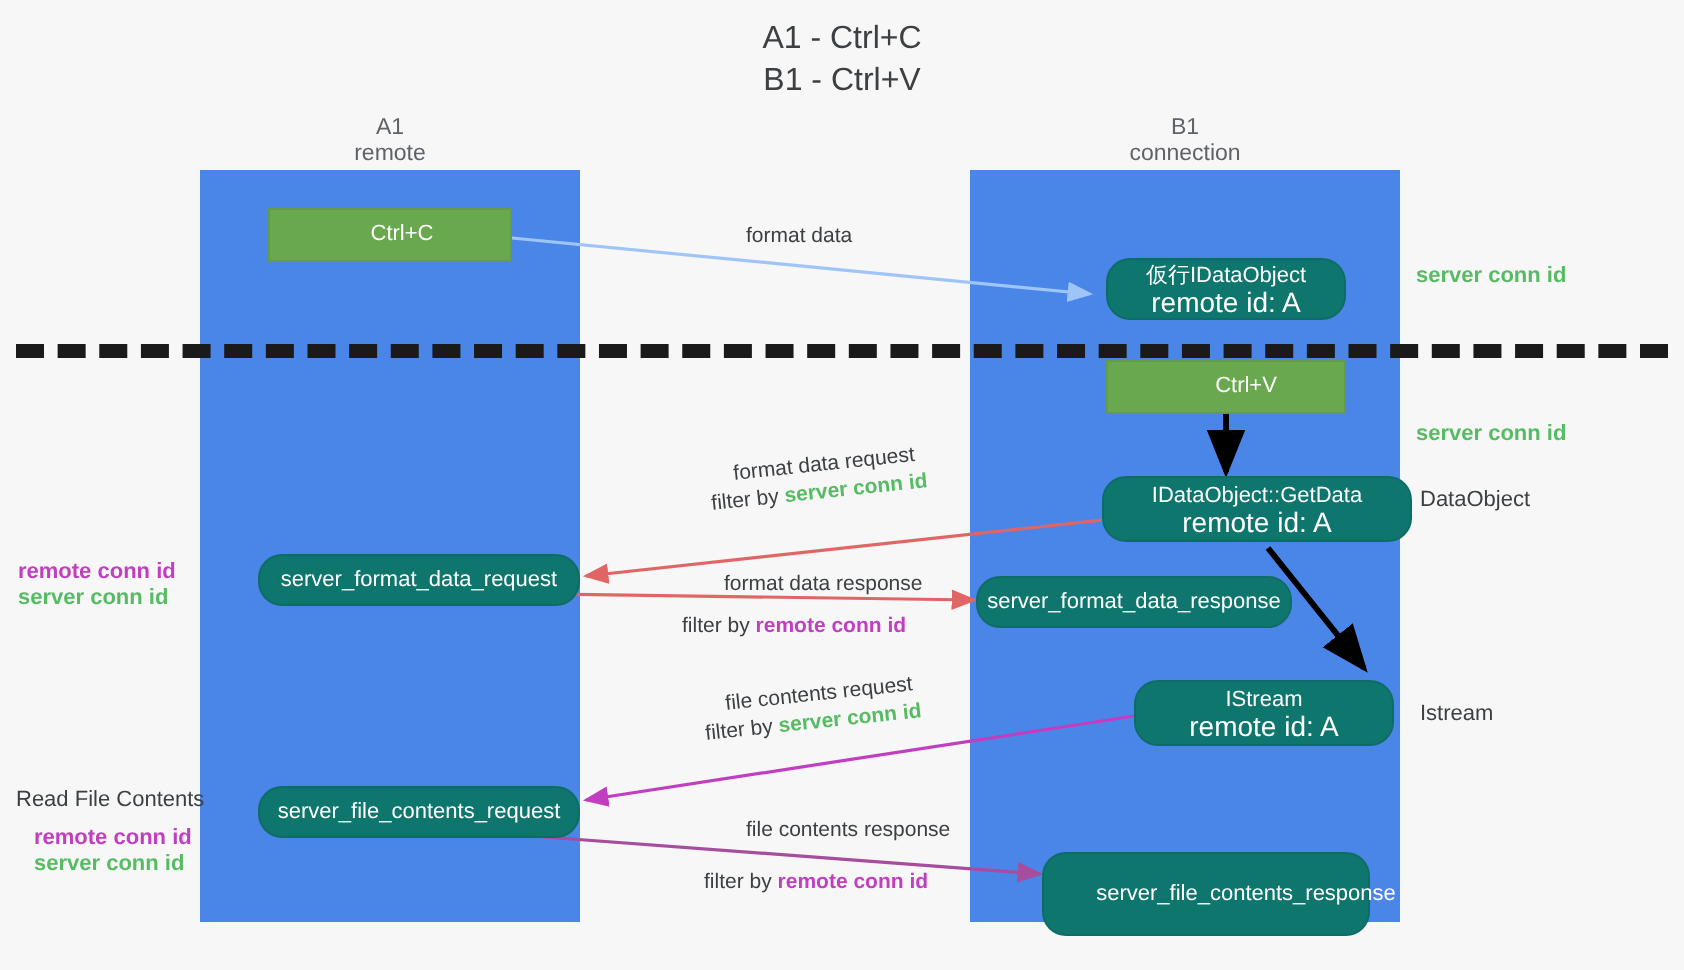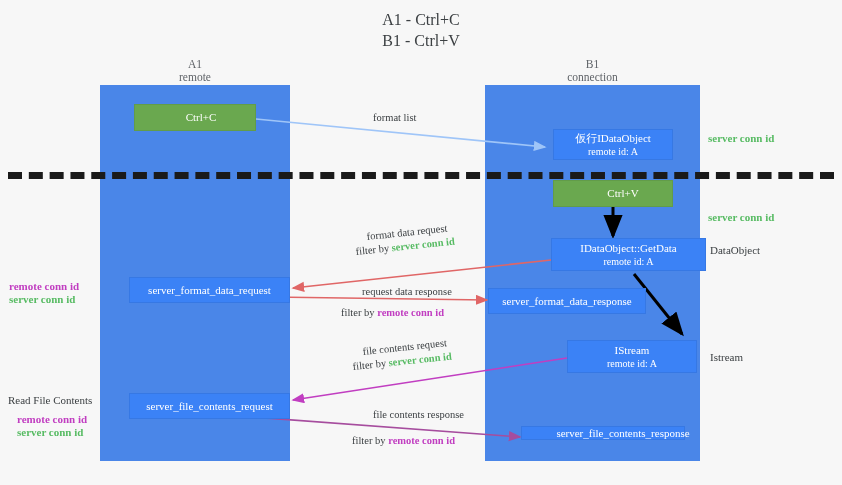--- a/index.html
+++ b/index.html
@@ -2,21 +2,21 @@
 <html><head>
 <meta charset="utf-8">
 <style>
   html,body{margin:0;padding:0;}
   body{
     width:842px;height:485px;position:relative;overflow:hidden;
     background:#f7f7f7;
     font-family:"Liberation Sans","DejaVu Sans",sans-serif;
     color:#3c4043;
   }
-  #stage{position:absolute;inset:0;font-family:Liberation Serif, serif;}
+  #stage{position:absolute;inset:0;}
   .abs{position:absolute;}
 
   
   .title{
     left:0;right:0;top:9px;text-align:center;
     font-size:16px;line-height:21px;color:#3c4043;
     white-space:pre-line;
   }
 
   
@@ -39,22 +39,22 @@
   
   .node{
     box-sizing:border-box;
     display:flex;flex-direction:column;align-items:center;justify-content:center;
     color:#ffffff;text-align:center;
     font-size:11px;line-height:13px;
     border:1px solid rgba(0,0,0,.07);
   }
   .node.green{background:#6aa84f;}
   .node.green2{background:#6aa84f;padding-left:20px;}
-  .node.orange{background:#3b82f6;}
-  .node .l2{font-size:10px;}
+  .node.orange{background:#0f766e;border-radius:12px;}
+  .node .l2{font-size:14px;}
 
   
   .elabel{
     font-size:10.5px;line-height:14px;color:#3c4043;white-space:nowrap;
   }
   .elabel.rot{transform-origin:left top;}
   .green-t{color:#57bb63;font-weight:bold;}
   .magenta-t{color:#c13ec1;font-weight:bold;}
   .side-note{font-size:11px;line-height:14px;color:#3c4043;white-space:nowrap;}
   .side-green{color:#57bb63;font-weight:bold;font-size:11px;line-height:14px;white-space:nowrap;}
@@ -142,32 +142,32 @@
 
   <div class="abs node orange" style="left:567px;top:340px;width:130px;height:33px;">
     <span>IStream</span>
     <span class="l2">remote id: A</span>
   </div>
 
   <div class="abs node orange" style="left:129px;top:393px;width:161px;height:26px;align-items:center;">
     <span>server_file_contents_request</span>
   </div>
 
-  <div class="abs node orange" style="left:521px;top:426px;width:164px;height:14px;padding-left:40px;">
+  <div class="abs node orange" style="left:521px;top:426px;width:164px;height:42px;padding-left:40px;">
     <span>server_file_contents_response</span>
   </div>
 
-  <div class="abs elabel" style="left:373px;top:111px;">format list</div>
+  <div class="abs elabel" style="left:373px;top:111px;">format data</div>
 
   <div class="abs elabel rot" style="left:366px;top:230px;transform:rotate(-6deg);">format data request</div>
   <div class="abs elabel rot" style="left:355px;top:245px;transform:rotate(-6deg);">
     <span>filter by </span><span class="green-t">server conn id</span>
   </div>
 
-  <div class="abs elabel" style="left:362px;top:285px;">request data response</div>
+  <div class="abs elabel" style="left:362px;top:285px;">format data response</div>
   <div class="abs elabel" style="left:341px;top:306px;">
     <span>filter by </span><span class="magenta-t">remote conn id</span>
   </div>
 
   <div class="abs elabel rot" style="left:362px;top:345px;transform:rotate(-6deg);">file contents request</div>
   <div class="abs elabel rot" style="left:352px;top:360px;transform:rotate(-6deg);">
     <span>filter by </span><span class="green-t">server conn id</span>
   </div>
 
   <div class="abs elabel" style="left:373px;top:408px;">file contents response</div>

